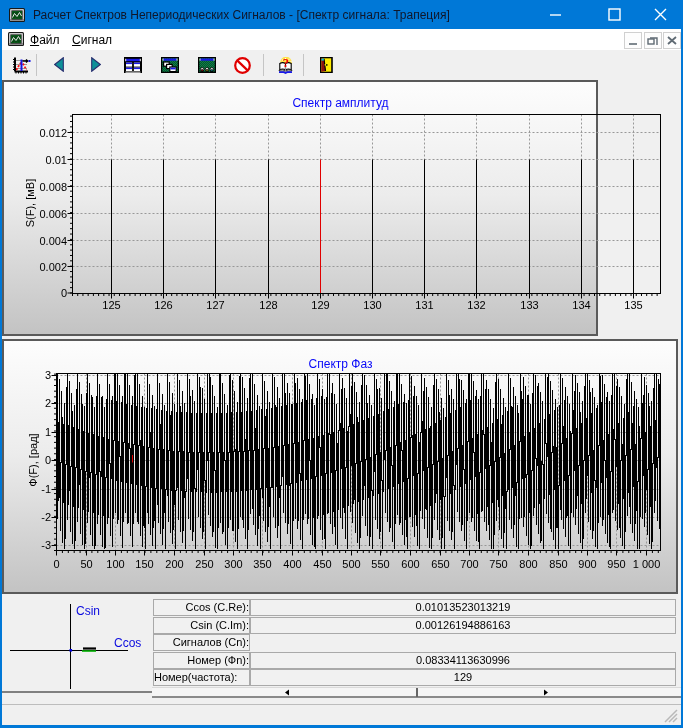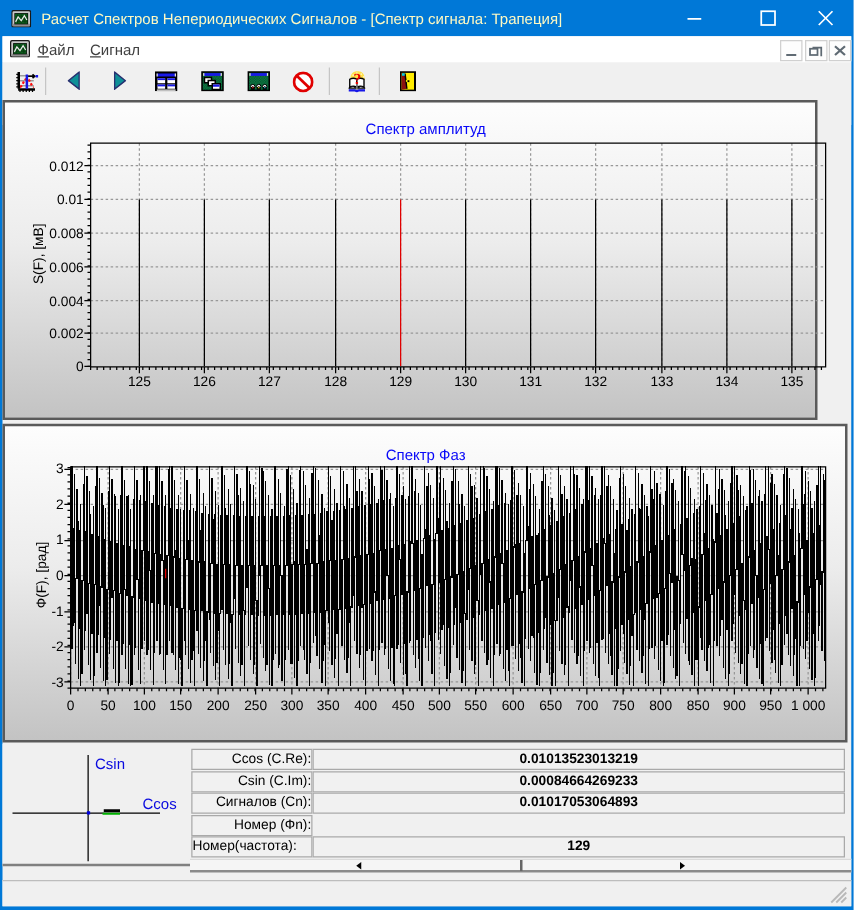--- a/index.html
+++ b/index.html
@@ -1,31 +1,31 @@
 <!DOCTYPE html>
 <html><head><meta charset="utf-8"><style>
 *{margin:0;padding:0;box-sizing:border-box}
 html,body{width:683px;height:728px;overflow:hidden;font-family:"Liberation Sans",sans-serif}
 #win{position:relative;width:683px;height:728px;background:#0078d7}
 #client{position:absolute;left:2px;top:29px;width:679px;height:696px;background:#f0f0f0}
-#titlebar{position:absolute;left:0;top:0;width:585px;height:29px;background:#0078d7;color:#fef9c3}
+#titlebar{position:absolute;left:0;top:0;width:585px;height:29px;background:#0078d7;color:#0f172a}
 #titletext{position:absolute;left:33px;top:8px;font-size:12px;white-space:nowrap}
 .tbtn{position:absolute;top:0;width:46px;height:29px;color:#fff}
 #menubar{position:absolute;left:0;top:0;width:679px;height:21px;background:#fff}
-.mi{position:absolute;top:4px;font-size:12px;color:#404040}
+.mi{position:absolute;top:4px;font-size:12px;color:#000000}
 #toolbar{position:absolute;left:0;top:21px;width:679px;height:50px;background:#f0f0f0}
 .sep{position:absolute;top:4px;width:1px;height:22px;background:#c5c5c5}
 .mdibtn{position:absolute;top:3px;width:18px;height:17px;border:1px solid #d0d0d0;background:#fdfdfd}
-#chart1{position:absolute;left:0;top:51px;width:652px;height:256px;border:2px solid #5a5a5a;background:linear-gradient(180deg,#fdfdfd 0%,#ececec 45%,#c3c3c3 100%)}
+#chart1{position:absolute;left:0;top:51px;width:596px;height:256px;border:2px solid #5a5a5a;background:linear-gradient(180deg,#fdfdfd 0%,#ececec 45%,#c3c3c3 100%)}
 #chart2{position:absolute;left:0;top:310px;width:676px;height:255px;border:2px solid #5a5a5a;background:linear-gradient(180deg,#fdfdfd 0%,#ececec 45%,#c3c3c3 100%)}
 #bpanel{position:absolute;left:0;top:566px;width:676px;height:98px;background:#f0f0f0;border-bottom:2px solid #808080}
 #statusbar{position:absolute;left:0;top:675px;width:679px;height:21px;background:#f0f0f0;border-top:1px solid #bdbdbd}
 .row{position:absolute;height:17px;border:1px solid #a9a9a9;background:#f1f1f1;font-size:11px;color:#000}
 .rlab{left:151px;width:97px;text-align:right;line-height:15px}
-.rval{left:248px;width:426px;text-align:center;line-height:15px;font-weight:bold}
+.rval{left:248px;width:426px;text-align:center;line-height:15px;font-weight:normal}
 </style></head><body>
 <div id="win">
  <div id="titlebar">
   <svg style="position:absolute;left:9px;top:8px" width="16" height="14" viewBox="0 0 16 14">
         <rect x="0" y="0" width="16" height="14" rx="1.5" fill="#181818"></rect>
         <rect x="1" y="1" width="14" height="12" rx="1" fill="#c8c8c8"></rect>
         <rect x="1" y="11" width="14" height="2" fill="#909090"></rect>
         <rect x="2.5" y="2.5" width="11" height="9" fill="#000"></rect>
         <rect x="3" y="3" width="10" height="8" fill="#0c5a1c"></rect>
         <path d="M5 3.5v7 M8 3.5v7 M11 3.5v7 M3.5 5h9 M3.5 7h9 M3.5 9h9" stroke="#063c10" stroke-width="0.7"></path>
@@ -231,24 +231,24 @@
     <path d="M68.5 9 V94 M8 55.5 H126" stroke="#000" stroke-width="1" fill="none"></path>
     <path d="M81 53.5 H94" stroke="#000" stroke-width="2.2"></path>
     <path d="M80 56 H94" stroke="#00b000" stroke-width="1.6"></path>
     <rect x="67.5" y="54" width="2.6" height="2.6" fill="#0000e0"></rect>
     <text x="74" y="20" font-size="12" fill="#0a0adf">Csin</text>
     <text x="112" y="52" font-size="12" fill="#0a0adf">Ccos</text>
    </svg>
    <div class="row rlab" style="top:4px">Ccos (C.Re):</div>
         <div class="row rval" style="top:4px">0.01013523013219</div>
         <div class="row rlab" style="top:21.5px">Csin (C.Im):</div>
-        <div class="row rval" style="top:21.5px">0.00084664269233</div>
+        <div class="row rval" style="top:21.5px">0.00126194886163</div>
         <div class="row rlab" style="top:39px">Сигналов (Cn):</div>
-        <div class="row rval" style="top:39px">0.01017053064893</div>
         <div class="row rlab" style="top:56.5px">Номер (Фn):</div>
+        <div class="row rval" style="top:56.5px">0.08334113630996</div>
         <div class="row rlab" style="top:74px;text-align:left;padding-left:0">Номер(частота):</div>
         <div class="row rval" style="top:74px">129</div>
    <div style="position:absolute;left:150px;top:92px;width:529px;height:11px;background:#f5f5f5;border-top:1px solid #dadada;border-bottom:2px solid #8a8a8a">
           <svg width="529" height="9" style="position:absolute;left:0;top:0">
             <path d="M133 4.5 l4 -3 v6 Z" fill="#000"></path>
             <path d="M396 4.5 l-4 -3 v6 Z" fill="#000"></path>
             <rect x="264" y="0" width="2" height="9" fill="#666"></rect>
           </svg>
         </div>
   </div>

